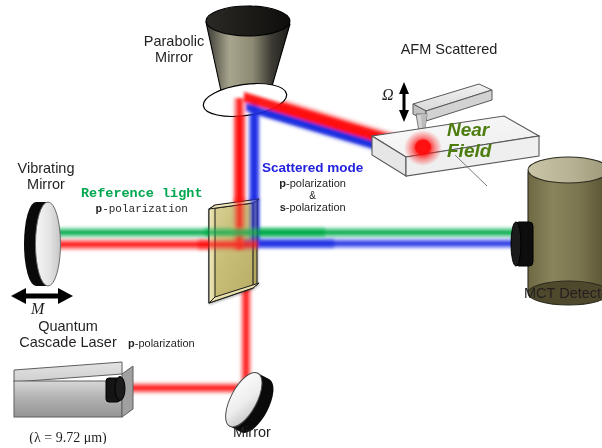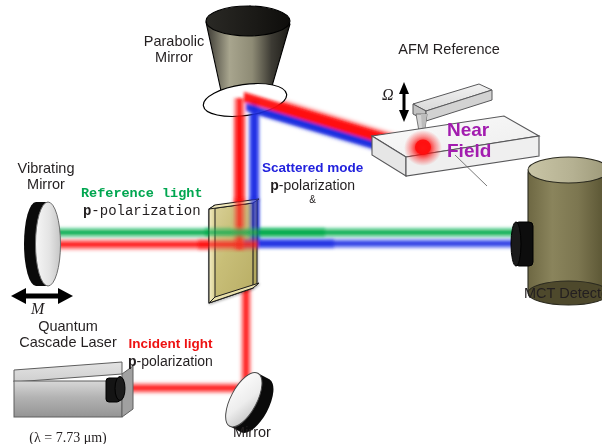--- a/index.html
+++ b/index.html
@@ -29,35 +29,36 @@
     position:absolute;
     text-align:center;
     font-size:13.5px;
     font-weight:bold;
     line-height:1.15;
     white-space:nowrap;
   }
   .beamlbl .sub{
     display:block;
     color:#231f20;
-    font-size:14px;
+    font-size:11px;
     font-weight:normal;
     line-height:1.25;
     margin-top:1px;
   }
   .beamlbl .sub b{font-weight:bold;}
   .amp{display:block;font-size:10px;color:#231f20;font-weight:normal;line-height:1.1;}
   .nearfield{
     position:absolute;
-    color:#a21caf;
+    color:#4d7c0f;
     font-weight:bold;
     font-size:19px;
     line-height:1.12;
     text-align:left;
     white-space:pre;
+    font-style:italic;
   }
   .mathlbl{
     position:absolute;
     font-family:"Liberation Serif", serif;
     font-style:italic;
     font-size:16px;
     color:#231f20;
   }
   .serifline{
     position:absolute;
@@ -328,50 +329,50 @@
         <ellipse cx="256" cy="403" rx="13" ry="30" fill="#0a0a0a"></ellipse>
         <rect x="243" y="373" width="13" height="60" fill="#0a0a0a"></rect>
         <ellipse cx="243" cy="403" rx="13" ry="30" fill="url(#gFlatMirror)" stroke="#4a4a4a" stroke-width="1"></ellipse>
       </g>
     </g>
 
   </svg>
 
   <div class="lbl" style="left:126px;top:33px;width:96px;">Parabolic<br>Mirror</div>
 
-  <div class="lbl" style="left:383px;top:41px;width:132px;">AFM Reference</div>
+  <div class="lbl" style="left:383px;top:41px;width:132px;">AFM Scattered</div>
 
   <div class="mathlbl" style="left:382px;top:86px;">Ω</div>
 
   <div class="nearfield" style="left:447px;top:119px;">Near<br>Field</div>
 
 
   <div class="lbl" style="left:509px;top:285px;width:120px;">MCT Detector</div>
 
   <div class="lbl" style="left:2px;top:160px;width:88px;">Vibrating<br>Mirror</div>
 
   <div class="mathlbl" style="left:31px;top:300px;">M</div>
 
 
   <div class="lbl" style="left:6px;top:318px;width:124px;">Quantum<br>Cascade Laser</div>
 
 
-  <div class="serifline" style="left:8px;top:430px;width:120px;">(λ = 7.73 μm)</div>
+  <div class="serifline" style="left:8px;top:430px;width:120px;">(λ = 9.72 μm)</div>
 
   <div class="lbl" style="left:215px;top:424px;width:74px;">Mirror</div>
 
   <div class="beamlbl" style="left:81px;top:186px;color:#00a650;font-family:Liberation Mono, monospace;">
     <span>Reference light</span>
     <span class="sub"><b>p</b><span>-polarization</span></span>
   </div>
 
   <div class="beamlbl" style="left:262px;top:160px;color:#2222dd;">
     <span>Scattered mode</span>
     <span class="sub"><b>p</b><span>-polarization</span></span>
     <span class="amp">&amp;</span>
+    <span class="sub" style="margin-top:0;"><b>s</b><span>-polarization</span></span>
   </div>
 
   <div class="beamlbl" style="left:128px;top:336px;color:#ee1111;">
-    <span>Incident light</span>
     <span class="sub"><b>p</b><span>-polarization</span></span>
   </div>
 
 </div>
 
 </body></html>

